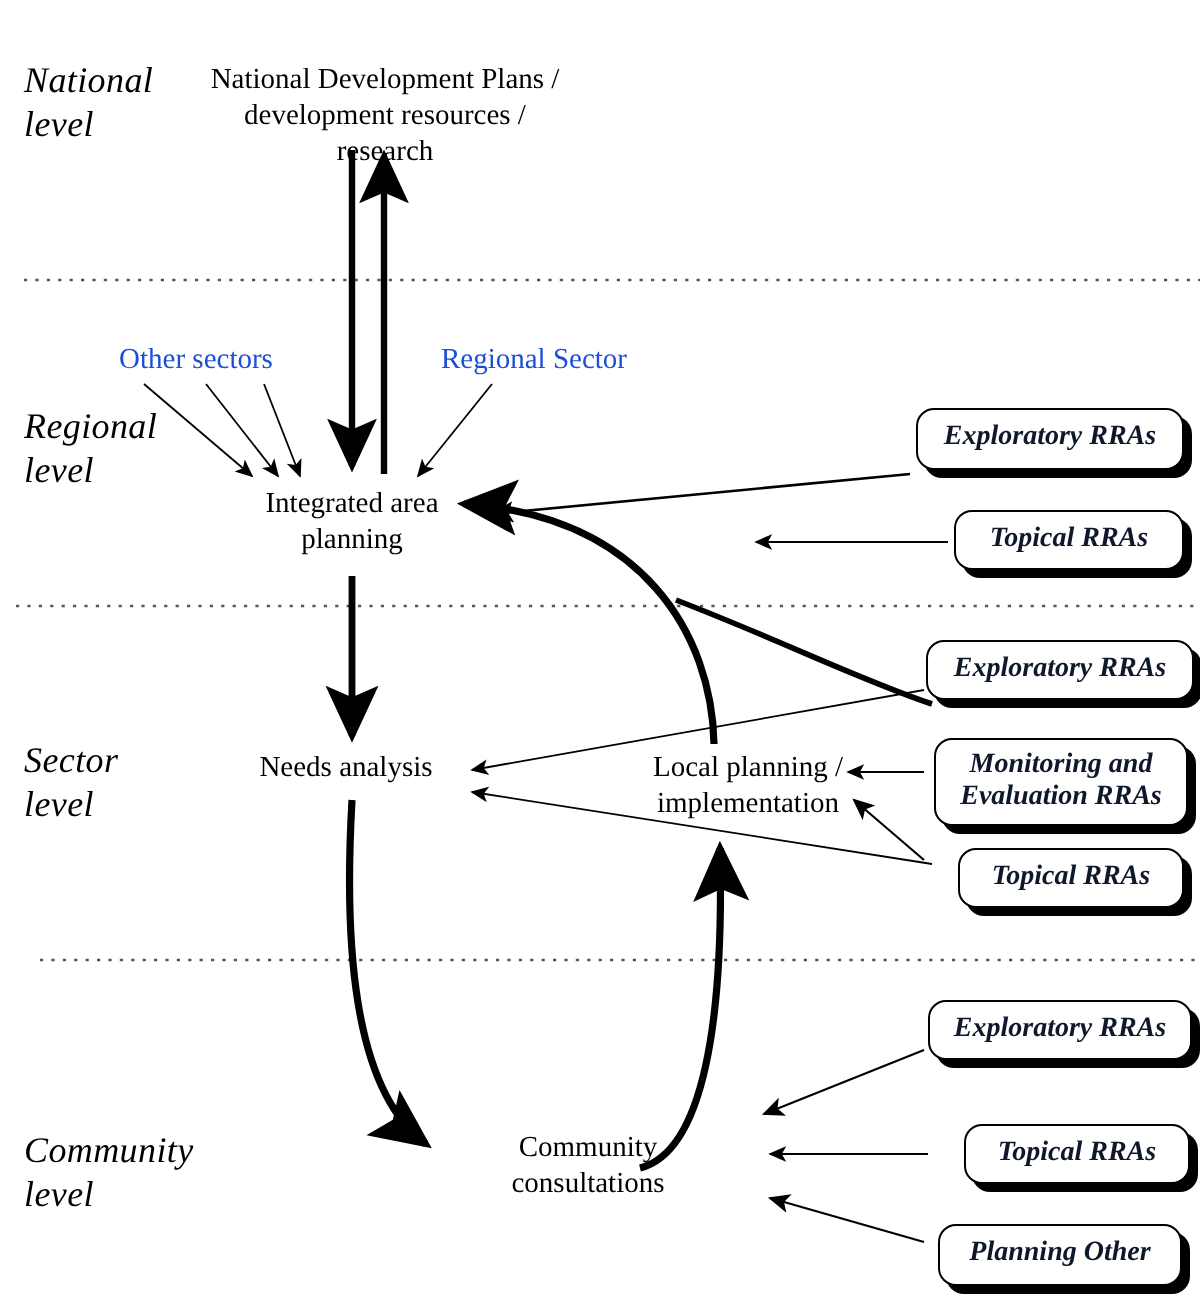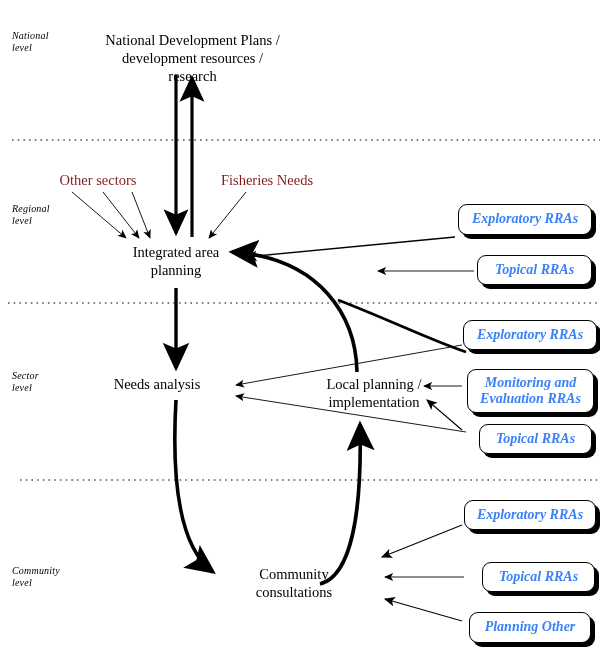--- a/index.html
+++ b/index.html
@@ -23,59 +23,59 @@
     position: absolute;
     left: 0;
     top: 0;
     width: 600px;
     height: 656px;
     pointer-events: none;
   }
   .level-label {
     position: absolute;
     font-style: italic;
-    font-size: 10px;
+    font-size: 18px;
     line-height: 1.22;
     letter-spacing: 0.2px;
     white-space: pre-line;
     color: #000;
   }
   .node-label {
     position: absolute;
     text-align: center;
     font-size: 14.5px;
     line-height: 1.24;
     white-space: pre-line;
     color: #000;
   }
   .sector-label {
     position: absolute;
     text-align: center;
     font-size: 14.5px;
     line-height: 1.24;
     white-space: pre-line;
-    color: #7f1d1d;
+    color: #1d4ed8;
   }
   .rra-box {
     position: absolute;
     box-sizing: border-box;
     border: 1.6px solid #000;
     border-radius: 9px;
     background: #ffffff;
     box-shadow: 4px 4px 0 0 #000;
     display: flex;
     align-items: center;
     justify-content: center;
     text-align: center;
     font-style: italic;
     font-weight: bold;
     font-size: 14px;
     line-height: 1.16;
     white-space: pre-line;
-    color: #3b82f6;
+    color: #0f172a;
   }
 </style>
 </head>
 <body>
 
 <div id="diagram-root">
 
   <svg class="layer" viewBox="0 0 600 656">
     <defs>
       <marker id="ah-thick" markerWidth="9" markerHeight="9" refX="7.4" refY="4.5" orient="auto" markerUnits="strokeWidth">
@@ -136,26 +136,26 @@
 level</div>
   <div class="level-label" style="left:12px; top:565px;">Community
 level</div>
 
   <div class="node-label" style="left:80px; top:6px; width:225px;margin-top:26px;">National Development Plans /
 development resources /
 research</div>
 
   <div class="sector-label" style="left:48px; top:172px; width:100px;">Other sectors</div>
 
-  <div class="sector-label" style="left:207px; top:172px; width:120px;">Fisheries Needs</div>
+  <div class="sector-label" style="left:207px; top:172px; width:120px;">Regional Sector</div>
 
   <div class="node-label" style="left:111px; top:244px; width:130px;">Integrated area
 planning</div>
 
-  <div class="node-label" style="left:97px; top:376px; width:120px;">Needs analysis</div>
+  <div class="node-label" style="left:113px; top:376px; width:120px;">Needs analysis</div>
 
   <div class="node-label" style="left:318px; top:376px; width:112px;">Local planning /
 implementation</div>
 
   <div class="node-label" style="left:239px; top:566px; width:110px;">Community
 consultations</div>
 
   <div class="rra-box" style="left:458px; top:204px; width:134px; height:31px;">
     <span>Exploratory RRAs</span>
   </div>

